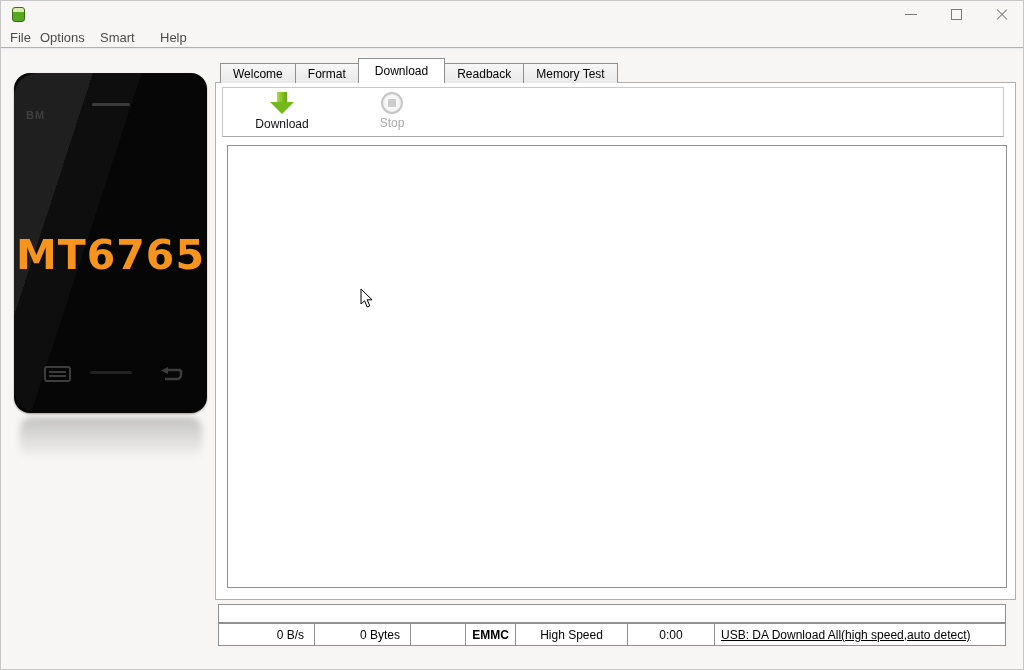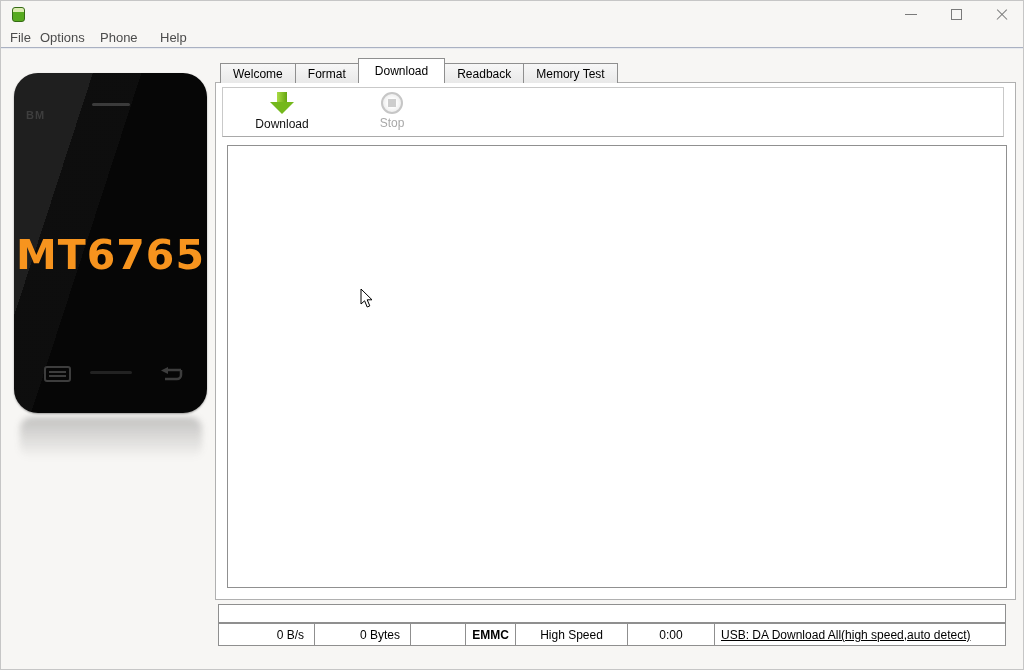--- a/index.html
+++ b/index.html
@@ -27,21 +27,21 @@
   .glyph-close::before, .glyph-close::after { content:""; position:absolute; left:-1px; top:5px; width:14px; height:1.4px; background:#7a7a7a; }
   .glyph-close::before { transform:rotate(45deg); } .glyph-close::after { transform:rotate(-45deg); }
 
   
   .menubar { position:absolute; left:0; top:28px; width:1024px; height:19px; }
   .menu-item { position:absolute; top:2px; color:#4c4c4c; font-size:13px; }
   .menu-sep { position:absolute; left:0; top:47px; width:1024px; height:2px; background:#aab1c2; border-bottom:1px solid #e8eaee; }
 
   
   .phone { position:absolute; left:14px; top:73px; width:193px; height:340px; background:#060606;
-    border-radius:24px; box-shadow:0 1px 2px rgba(0,0,0,0.35); overflow:hidden; }
+    border-radius:16px; box-shadow:0 1px 2px rgba(0,0,0,0.35); overflow:hidden; }
   .phone-gloss { position:absolute; inset:0; border-radius:24px;
     background:linear-gradient(108deg, rgba(255,255,255,0.10) 0 26%, rgba(255,255,255,0.03) 26% 42%, transparent 42%); }
   .phone-badge { position:absolute; left:12px; top:36px; color:#3e3e3e; font-weight:bold; font-size:11px; letter-spacing:1px; }
   .phone-speaker { position:absolute; left:78px; top:30px; width:38px; height:3px; background:#3b3b3b; border-radius:2px; }
   .phone-chipset { position:absolute; left:0; top:158px; width:100%; text-align:center;
     font-family:"DejaVu Sans", sans-serif; font-weight:bold; font-size:41px; color:#f7941e; letter-spacing:1px; }
   .nav-menu { position:absolute; left:30px; top:293px; width:27px; height:16px; border:2px solid #3d3d3d; border-radius:3px; }
   .nav-menu::before { content:""; position:absolute; left:3px; top:3px; width:17px; height:1.5px; background:#3d3d3d; box-shadow:0 4px 0 #3d3d3d; }
   .nav-home { position:absolute; left:76px; top:298px; width:42px; height:3px; background:#222; border-radius:2px; }
   .nav-back { position:absolute; left:143px; top:293px; }
@@ -134,21 +134,21 @@
       <div class="glyph-max"></div>
     </div>
   <div class="winbtn close">
       <div class="glyph-close"></div>
     </div>
 </div>
 
 <div class="menubar">
   <span class="menu-item" style="left:10px">File</span>
   <span class="menu-item" style="left:40px">Options</span>
-  <span class="menu-item" style="left:100px">Phone</span>
+  <span class="menu-item" style="left:100px">Smart</span>
   <span class="menu-item" style="left:160px">Help</span>
 </div>
 <div class="menu-sep"></div>
 
 <div class="phone">
   <div class="phone-gloss"></div>
   <div class="phone-badge">BM</div>
   <div class="phone-speaker"></div>
   <div class="phone-chipset">MT6765</div>
   <div class="nav-menu"></div>

